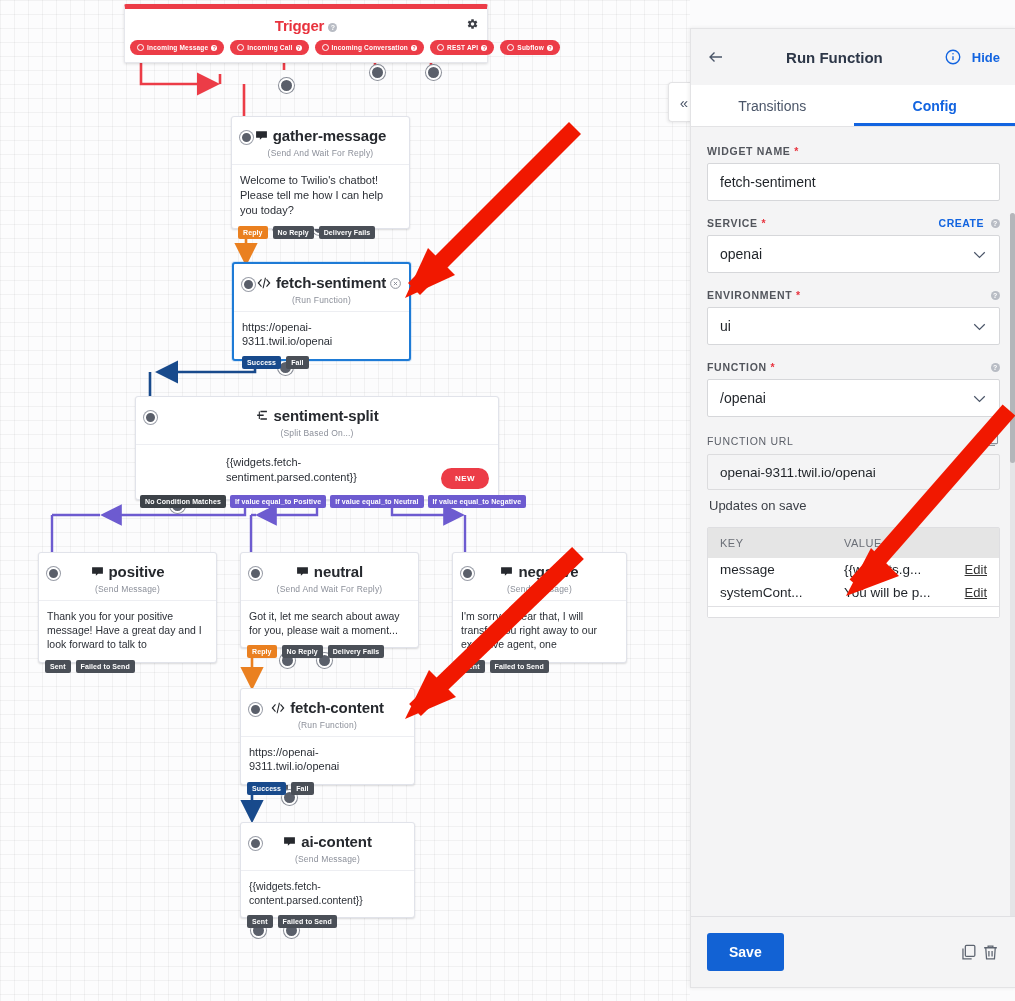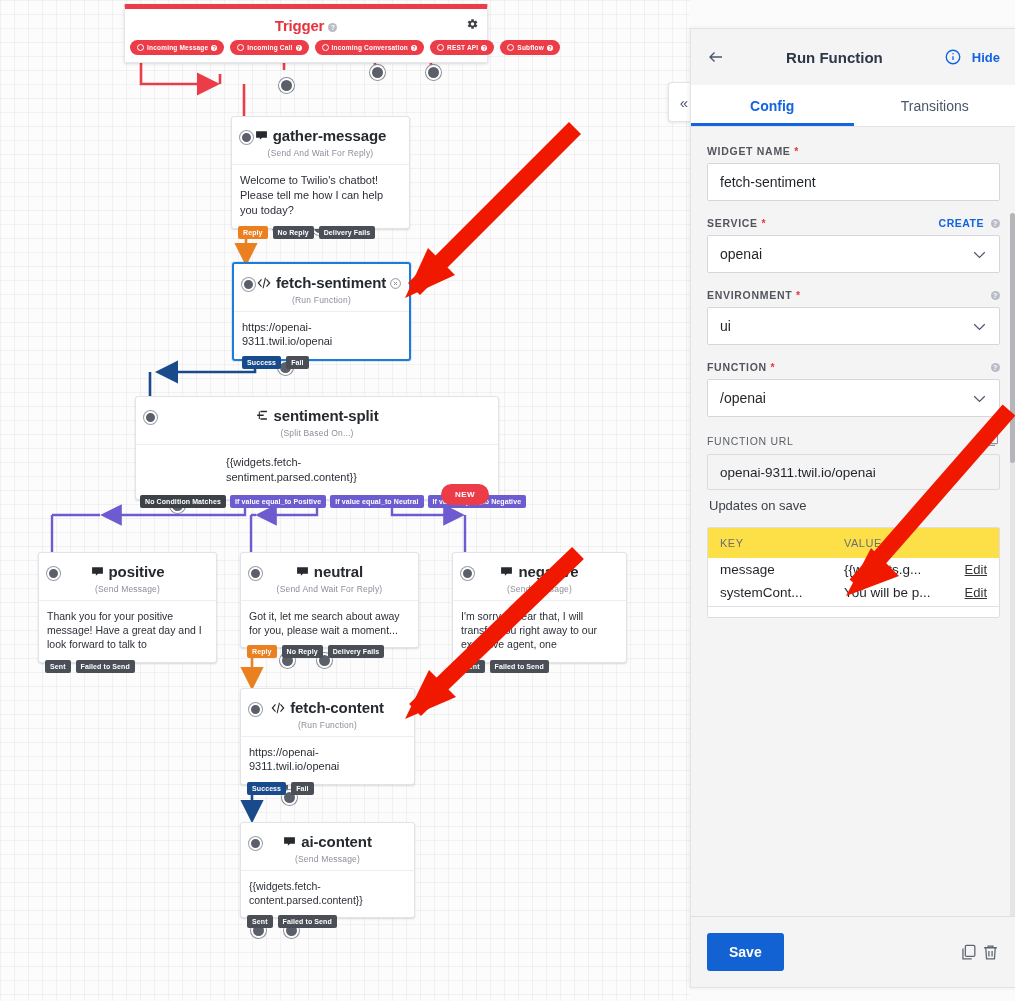--- a/index.html
+++ b/index.html
@@ -61,21 +61,21 @@
      white-space:nowrap;letter-spacing:.2px;}
   .trigpill .ring{width:5px;height:5px;border:1px solid #fff;border-radius:50%;display:inline-block;}
   .trigpill .qq{width:6px;height:6px;border-radius:50%;background:#fff;color:#ec3c47;
      font-size:5px;line-height:6px;text-align:center;font-weight:700;display:inline-block;}
   .gear{position:absolute;right:8px;top:8px;width:14px;height:14px;color:#3c3f46;}
   .qmark{display:inline-block;width:9px;height:9px;border-radius:50%;background:#b8bcc4;
      color:#fff;font-size:7px;line-height:9px;text-align:center;font-weight:700;vertical-align:1px;}
 
   .newbtn{position:absolute;left:441px;top:468px;background:#ec3c47;color:#fff;
      font-size:8px;font-weight:700;padding:5px 13px;border-radius:11px;
-     border:1px dashed rgba(236,60,71,.55);letter-spacing:.4px;margin-top:16px;}
+     border:1px dashed rgba(236,60,71,.55);letter-spacing:.4px;}
 
   
   .sel{border:2px solid #1e7bd6;box-shadow:0 0 0 1px rgba(30,123,214,.15);}
 
   
   #panel{position:absolute;left:690px;top:28px;width:325px;height:958px;
      background:#f4f4f5;border:1px solid #e3e3e5;display:flex;flex-direction:column;
      box-shadow:-1px 0 4px rgba(0,0,0,.07);}
   #panel .phead{height:56px;display:flex;align-items:center;padding:0 16px;gap:10px;background:#f4f4f5;}
   #panel .phead .back{width:18px;height:18px;color:#4a5568;cursor:pointer;}
@@ -98,21 +98,21 @@
   .select .chev{width:15px;height:9px;color:#4a5568;}
   .urlbox{background:#f4f4f5;border:1px solid #dcdcde;border-radius:2px;height:34px;
      display:flex;align-items:center;padding:0 12px;font-size:13.5px;color:#1f2328;
      overflow:hidden;white-space:nowrap;}
   .updates{font-size:13px;color:#3b3f46;margin:8px 0 14px 2px;}
   .params{background:#eaeaec;border:1px solid #dedee1;border-radius:2px;}
   .params .ph{display:flex;align-items:center;justify-content:space-between;padding:11px 12px;}
   .params .ph .pt{font-size:13.5px;color:#1f2328;}
   .params .ph .add{font-size:13px;color:#1264e0;font-weight:600;cursor:pointer;}
   .ptable{background:#fff;}
-  .ptable .thr{display:flex;background:#fde047;padding:9px 12px;font-size:11px;
+  .ptable .thr{display:flex;background:#e5e5e5;padding:9px 12px;font-size:11px;
      letter-spacing:.5px;color:#6b6f77;}
   .ptable .tr{display:flex;align-items:center;padding:4px 12px;font-size:13.5px;color:#1f2328;}
   .ptable .c1{width:124px;overflow:hidden;white-space:nowrap;}
   .ptable .c2{flex:1;overflow:hidden;white-space:nowrap;}
   .ptable .c3{width:36px;text-align:right;}
   .ptable .c3 span{color:#333;text-decoration:underline;cursor:pointer;font-size:13px;}
   .pfoot{height:70px;border-top:1px solid #e0e0e3;display:flex;align-items:center;
      padding:0 16px;gap:3px;background:#f4f4f5;}
   .savebtn{background:#1262d4;color:#fff;font-weight:700;font-size:14px;padding:11px 22px;
      border-radius:3px;cursor:pointer;}
@@ -423,22 +423,22 @@
     <div class="ptitle">Run Function</div>
     <svg class="info" viewBox="0 0 24 24" fill="none" stroke="currentColor" stroke-width="1.8">
         <circle cx="12" cy="12" r="9"></circle>
         <path d="M12 11v5"></path>
         <circle cx="12" cy="7.8" r="1" fill="currentColor" stroke="none"></circle>
       </svg>
     <div class="hide">Hide</div>
   </div>
 
   <div class="tabs">
+    <div class="tab">Transitions</div>
     <div class="tab active">Config</div>
-    <div class="tab">Transitions</div>
   </div>
 
   <div class="pbody">
     <div class="pscroll">
         <i></i>
       </div>
 
     <div class="flabel">
       <span><span>WIDGET NAME</span> <span class="req">*</span></span>
     </div>

